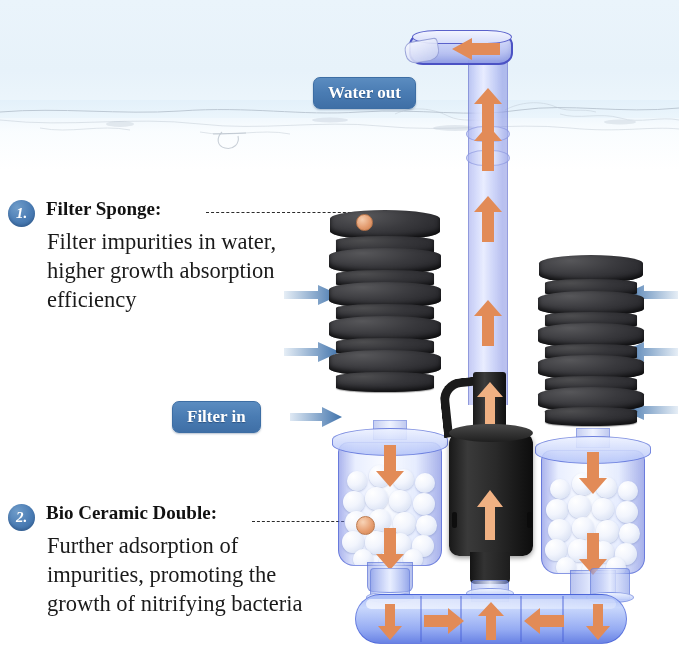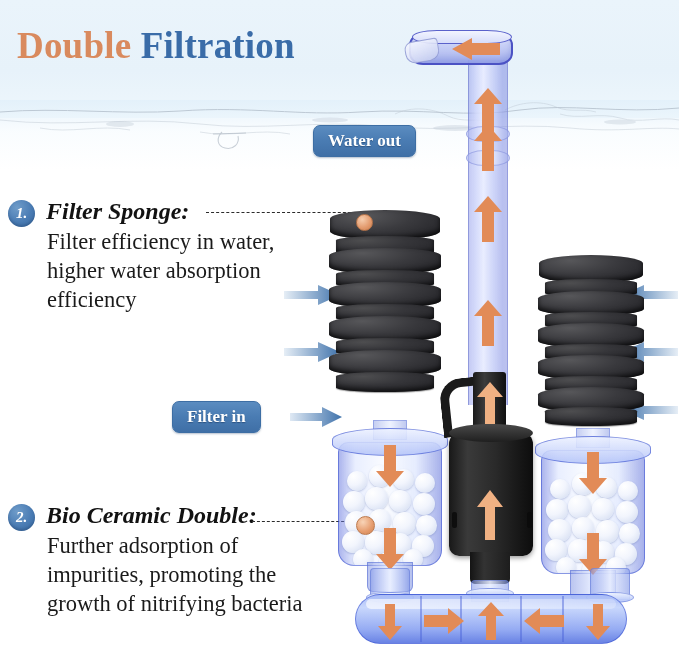--- a/index.html
+++ b/index.html
@@ -45,39 +45,39 @@
     text-align:center;
     border-radius:7px;
     background:linear-gradient(180deg,#5b8cc0 0%, #4a7cb3 48%, #3f6fa6 100%);
     border:1px solid #3d6ea4;
     box-shadow:0 1px 2px rgba(40,70,110,0.35);
     line-height:1;
     padding:6px 14px 7px 14px;
     text-shadow:0 1px 1px rgba(25,55,95,0.55);
     white-space:nowrap;
   }
-  #badge-water-out { left:313px; top:77px;margin-top:48px; }
+  #badge-water-out { left:313px; top:77px; }
   #badge-water-in  { left:172px; top:401px; }
 
   
   .item { position:absolute; }
   #item-1 { left:8px; top:198px; width:300px; }
   #item-2 { left:8px; top:502px; width:312px; }
 
   .num {
     position:absolute; left:0; top:2px;
     width:27px; height:27px; border-radius:50%;
     background:radial-gradient(circle at 34% 28%, #6f9cc9 0%, #4a7cb4 55%, #3c6ea6 100%);
     color:#fff; font-weight:bold; font-size:15px; font-style:italic;
     text-align:center; line-height:27px;
     box-shadow:inset 0 -2px 3px rgba(25,55,95,0.35);
   }
   .head {
     position:absolute; left:38px; top:0;
-    font-weight:bold; font-style:italic; font-size:24px; color:#121212;
+    font-weight:bold; font-size:19px; color:#121212;
     white-space:nowrap;
   }
   .body {
     position:absolute; left:39px; top:30px;
     font-size:22.5px; color:#1a1a1a; line-height:1.28;
     width:265px;
   }
   #item-2 .body { width:275px; }
 
   .dash {
@@ -294,44 +294,40 @@
       </g>
       <g fill="#c2ccd8" opacity="0.4">
         <ellipse cx="120" cy="26" rx="14" ry="3"></ellipse>
         <ellipse cx="330" cy="22" rx="18" ry="2.5"></ellipse>
         <ellipse cx="455" cy="30" rx="22" ry="3"></ellipse>
         <ellipse cx="620" cy="24" rx="16" ry="2.5"></ellipse>
       </g>
     </svg>
   </div>
 
-  <div class="title">
-    <span class="w1">Double</span>
-    <span class="w2">Filtration</span>
-  </div>
 
   <div class="badge" id="badge-water-out">Water out</div>
   <div class="badge" id="badge-water-in">Filter in</div>
 
   <div class="barrow" style="left:290px; top:406px; width:52px;">
     <svg width="52" height="22" viewBox="0 0 52 22">
       <defs>
           <linearGradient id="gA" x1="0" y1="0" x2="1" y2="0">
         <stop offset="0" stop-color="#dfe9f4"></stop>
             <stop offset="1" stop-color="#3f72ab"></stop>
       </linearGradient>
         </defs>
       <path d="M0,7 L32,7 L32,1 L52,11 L32,21 L32,15 L0,15 Z" fill="url(#gA)"></path>
     </svg>
   </div>
 
   <div class="item" id="item-1">
     <div class="num">1.</div>
     <div class="head">Filter Sponge:</div>
-    <div class="body">Filter efficiency in water, higher water absorption efficiency</div>
+    <div class="body">Filter impurities in water, higher growth absorption efficiency</div>
   </div>
   <div class="dash" id="dash-1"></div>
 
   <div class="item" id="item-2">
     <div class="num">2.</div>
     <div class="head">Bio Ceramic Double:</div>
     <div class="body">Further adsorption of impurities, promoting the growth of nitrifying bacteria</div>
   </div>
   <div class="dash" id="dash-2"></div>
 

